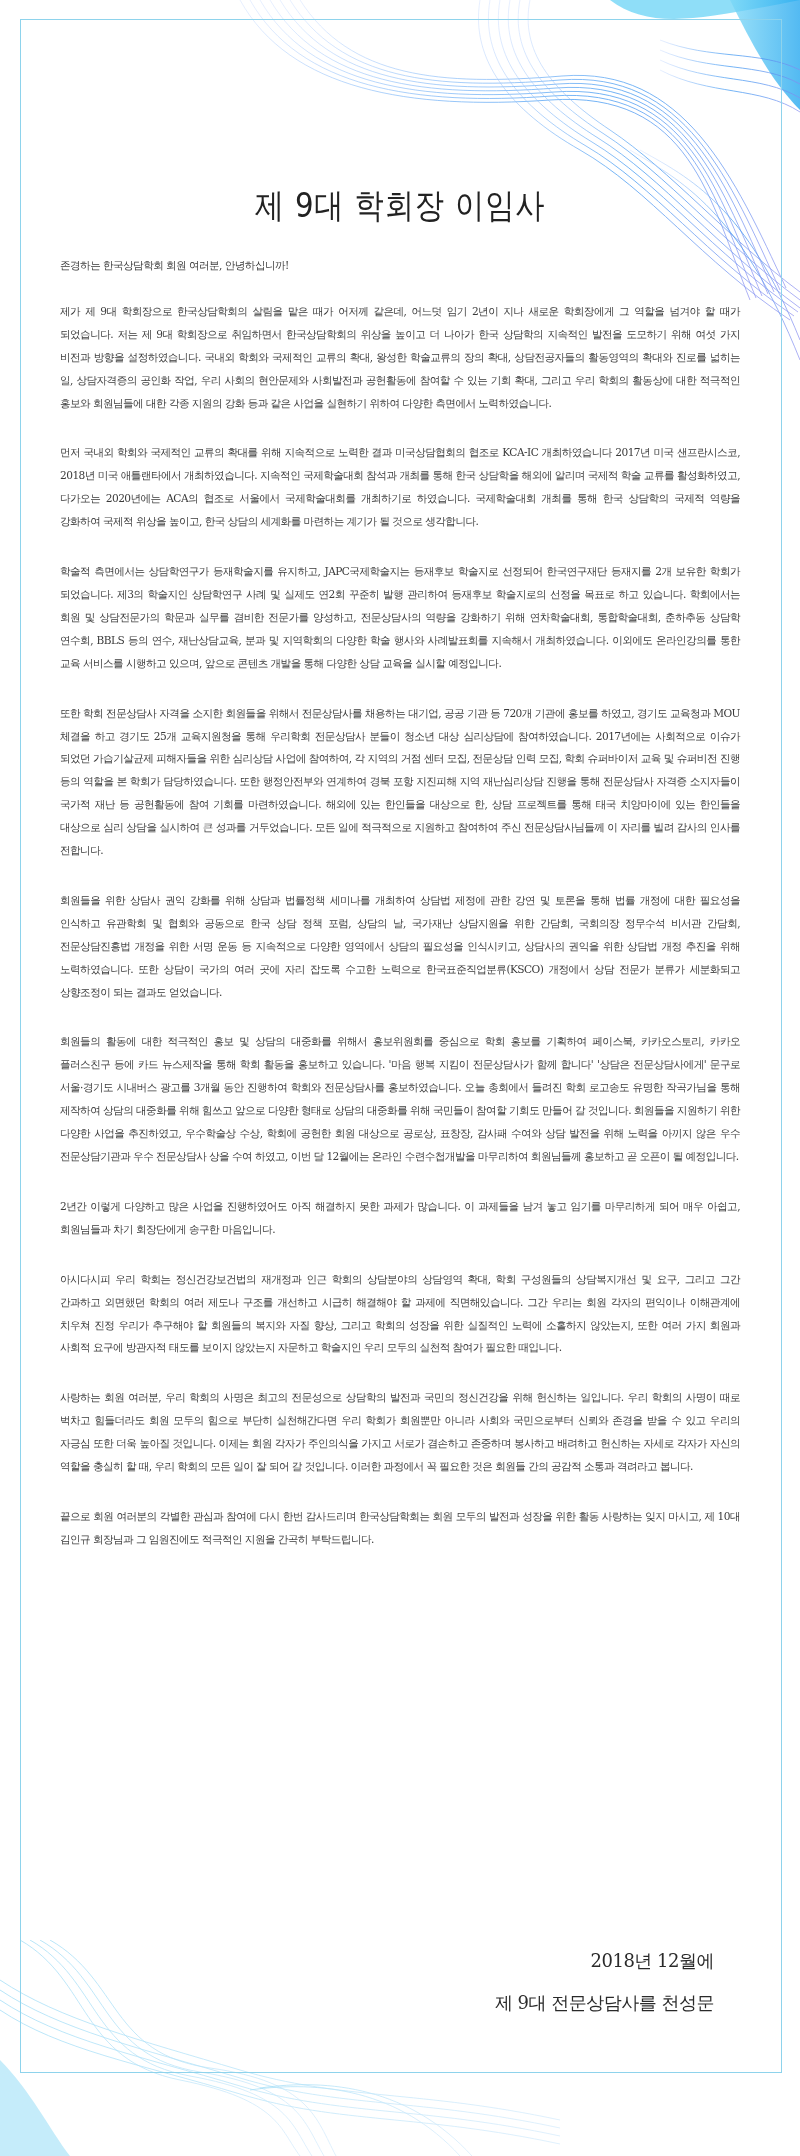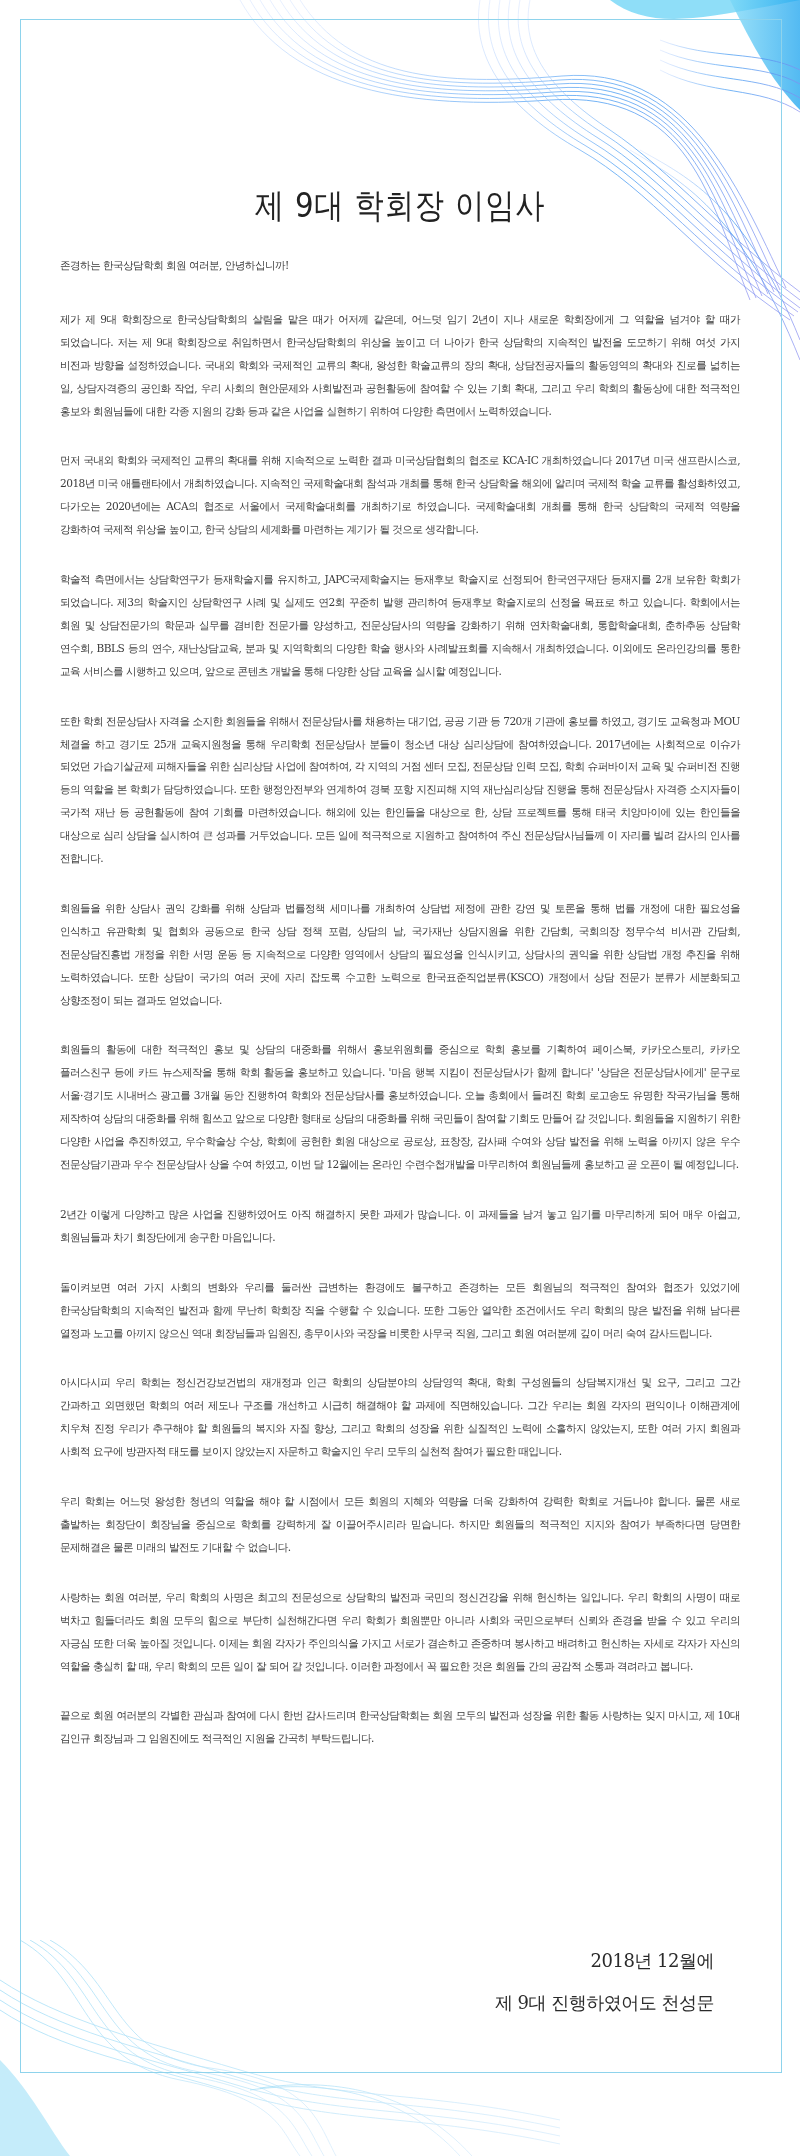--- a/index.html
+++ b/index.html
@@ -9,21 +9,21 @@
   .deco-top { left: 230px; top: 0; width: 570px; height: 360px; }
   .deco-bottom { left: 0; top: 1940px; width: 800px; height: 216px; }
   .frame { position: absolute; left: 20px; top: 19px; width: 762px; height: 2054px;
            border: 1px solid #8ed3ec; box-sizing: border-box; }
   .title { position: absolute; left: 0; width: 800px; top: 160px; text-align: center;
            font-family: "DejaVu Sans", "Liberation Sans", sans-serif; font-size: 34px;
            font-weight: 400; color: #222222; letter-spacing: 1px; transform: scaleX(0.86); }
   .content { position: absolute; left: 60px; top: 254px; width: 680px; }
   .para { margin: 0 0 27px 0; font-size: 10.6px; line-height: 22.9px; text-align: justify;
           letter-spacing: -0.55px; color: #3a3a3a; word-break: keep-all; }
-  .para.greeting { margin-bottom: 31px; }
+  .para.greeting { margin-bottom: 23px; }
   .signature { position: absolute; right: 86px; top: 1948px; text-align: right;
                font-size: 18px; color: #2a2a2a; letter-spacing: -0.5px; }
   .signature div { line-height: 26px; margin-bottom: 16px; }
 </style>
 </head>
 <body>
 
 <svg class="deco deco-top" viewBox="0 0 570 360" preserveAspectRatio="none">
   <defs>
     <linearGradient id="gA" x1="0" y1="0" x2="1" y2="1">
@@ -89,23 +89,21 @@
 
 <div class="content">
   <p class="para greeting">존경하는 한국상담학회 회원 여러분, 안녕하십니까!</p>
   <p class="para">제가 제 9대 학회장으로 한국상담학회의 살림을 맡은 때가 어저께 같은데, 어느덧 임기 2년이 지나 새로운 학회장에게 그 역할을 넘겨야 할 때가 되었습니다. 저는 제 9대 학회장으로 취임하면서 한국상담학회의 위상을 높이고 더 나아가 한국 상담학의 지속적인 발전을 도모하기 위해 여섯 가지 비전과 방향을 설정하였습니다. 국내외 학회와 국제적인 교류의 확대, 왕성한 학술교류의 장의 확대, 상담전공자들의 활동영역의 확대와 진로를 넓히는 일, 상담자격증의 공인화 작업, 우리 사회의 현안문제와 사회발전과 공헌활동에 참여할 수 있는 기회 확대, 그리고 우리 학회의 활동상에 대한 적극적인 홍보와 회원님들에 대한 각종 지원의 강화 등과 같은 사업을 실현하기 위하여 다양한 측면에서 노력하였습니다.</p>
   <p class="para">먼저 국내외 학회와 국제적인 교류의 확대를 위해 지속적으로 노력한 결과 미국상담협회의 협조로 KCA-IC 개최하였습니다 2017년 미국 샌프란시스코, 2018년 미국 애틀랜타에서 개최하였습니다. 지속적인 국제학술대회 참석과 개최를 통해 한국 상담학을 해외에 알리며 국제적 학술 교류를 활성화하였고, 다가오는 2020년에는 ACA의 협조로 서울에서 국제학술대회를 개최하기로 하였습니다. 국제학술대회 개최를 통해 한국 상담학의 국제적 역량을 강화하여 국제적 위상을 높이고, 한국 상담의 세계화를 마련하는 계기가 될 것으로 생각합니다.</p>
   <p class="para">학술적 측면에서는 상담학연구가 등재학술지를 유지하고, JAPC국제학술지는 등재후보 학술지로 선정되어 한국연구재단 등재지를 2개 보유한 학회가 되었습니다. 제3의 학술지인 상담학연구 사례 및 실제도 연2회 꾸준히 발행 관리하여 등재후보 학술지로의 선정을 목표로 하고 있습니다. 학회에서는 회원 및 상담전문가의 학문과 실무를 겸비한 전문가를 양성하고, 전문상담사의 역량을 강화하기 위해 연차학술대회, 통합학술대회, 춘하추동 상담학 연수회, BBLS 등의 연수, 재난상담교육, 분과 및 지역학회의 다양한 학술 행사와 사례발표회를 지속해서 개최하였습니다. 이외에도 온라인강의를 통한 교육 서비스를 시행하고 있으며, 앞으로 콘텐츠 개발을 통해 다양한 상담 교육을 실시할 예정입니다.</p>
   <p class="para">또한 학회 전문상담사 자격을 소지한 회원들을 위해서 전문상담사를 채용하는 대기업, 공공 기관 등 720개 기관에 홍보를 하였고, 경기도 교육청과 MOU 체결을 하고 경기도 25개 교육지원청을 통해 우리학회 전문상담사 분들이 청소년 대상 심리상담에 참여하였습니다. 2017년에는 사회적으로 이슈가 되었던 가습기살균제 피해자들을 위한 심리상담 사업에 참여하여, 각 지역의 거점 센터 모집, 전문상담 인력 모집, 학회 슈퍼바이저 교육 및 슈퍼비전 진행 등의 역할을 본 학회가 담당하였습니다. 또한 행정안전부와 연계하여 경북 포항 지진피해 지역 재난심리상담 진행을 통해 전문상담사 자격증 소지자들이 국가적 재난 등 공헌활동에 참여 기회를 마련하였습니다. 해외에 있는 한인들을 대상으로 한, 상담 프로젝트를 통해 태국 치앙마이에 있는 한인들을 대상으로 심리 상담을 실시하여 큰 성과를 거두었습니다. 모든 일에 적극적으로 지원하고 참여하여 주신 전문상담사님들께 이 자리를 빌려 감사의 인사를 전합니다.</p>
   <p class="para">회원들을 위한 상담사 권익 강화를 위해 상담과 법률정책 세미나를 개최하여 상담법 제정에 관한 강연 및 토론을 통해 법률 개정에 대한 필요성을 인식하고 유관학회 및 협회와 공동으로 한국 상담 정책 포럼, 상담의 날, 국가재난 상담지원을 위한 간담회, 국회의장 정무수석 비서관 간담회, 전문상담진흥법 개정을 위한 서명 운동 등 지속적으로 다양한 영역에서 상담의 필요성을 인식시키고, 상담사의 권익을 위한 상담법 개정 추진을 위해 노력하였습니다. 또한 상담이 국가의 여러 곳에 자리 잡도록 수고한 노력으로 한국표준직업분류(KSCO) 개정에서 상담 전문가 분류가 세분화되고 상향조정이 되는 결과도 얻었습니다.</p>
   <p class="para">회원들의 활동에 대한 적극적인 홍보 및 상담의 대중화를 위해서 홍보위원회를 중심으로 학회 홍보를 기획하여 페이스북, 카카오스토리, 카카오 플러스친구 등에 카드 뉴스제작을 통해 학회 활동을 홍보하고 있습니다. '마음 행복 지킴이 전문상담사가 함께 합니다' '상담은 전문상담사에게' 문구로 서울·경기도 시내버스 광고를 3개월 동안 진행하여 학회와 전문상담사를 홍보하였습니다. 오늘 총회에서 들려진 학회 로고송도 유명한 작곡가님을 통해 제작하여 상담의 대중화를 위해 힘쓰고 앞으로 다양한 형태로 상담의 대중화를 위해 국민들이 참여할 기회도 만들어 갈 것입니다. 회원들을 지원하기 위한 다양한 사업을 추진하였고, 우수학술상 수상, 학회에 공헌한 회원 대상으로 공로상, 표창장, 감사패 수여와 상담 발전을 위해 노력을 아끼지 않은 우수 전문상담기관과 우수 전문상담사 상을 수여 하였고, 이번 달 12월에는 온라인 수련수첩개발을 마무리하여 회원님들께 홍보하고 곧 오픈이 될 예정입니다.</p>
   <p class="para">2년간 이렇게 다양하고 많은 사업을 진행하였어도 아직 해결하지 못한 과제가 많습니다. 이 과제들을 남겨 놓고 임기를 마무리하게 되어 매우 아쉽고, 회원님들과 차기 회장단에게 송구한 마음입니다.</p>
-  <p class="para">돌이켜보면 여러 가지 사회의 변화와 우리를 둘러싼 급변하는 환경에도 불구하고 존경하는 모든 회원님의 적극적인 참여와 협조가 있었기에 한국상담학회의 지속적인 발전과 함께 무난히 학회장 직을 수행할 수 있습니다. 또한 그동안 열악한 조건에서도 우리 학회의 많은 발전을 위해 남다른 열정과 노고를 아끼지 않으신 역대 회장님들과 임원진, 총무이사와 국장을 비롯한 사무국 직원, 그리고 회원 여러분께 깊이 머리 숙여 감사드립니다.</p>
   <p class="para">아시다시피 우리 학회는 정신건강보건법의 재개정과 인근 학회의 상담분야의 상담영역 확대, 학회 구성원들의 상담복지개선 및 요구, 그리고 그간 간과하고 외면했던 학회의 여러 제도나 구조를 개선하고 시급히 해결해야 할 과제에 직면해있습니다. 그간 우리는 회원 각자의 편익이나 이해관계에 치우쳐 진정 우리가 추구해야 할 회원들의 복지와 자질 향상, 그리고 학회의 성장을 위한 실질적인 노력에 소홀하지 않았는지, 또한 여러 가지 회원과 사회적 요구에 방관자적 태도를 보이지 않았는지 자문하고 학술지인 우리 모두의 실천적 참여가 필요한 때입니다.</p>
-  <p class="para">우리 학회는 어느덧 왕성한 청년의 역할을 해야 할 시점에서 모든 회원의 지혜와 역량을 더욱 강화하여 강력한 학회로 거듭나야 합니다. 물론 새로 출발하는 회장단이 회장님을 중심으로 학회를 강력하게 잘 이끌어주시리라 믿습니다. 하지만 회원들의 적극적인 지지와 참여가 부족하다면 당면한 문제해결은 물론 미래의 발전도 기대할 수 없습니다.</p>
   <p class="para">사랑하는 회원 여러분, 우리 학회의 사명은 최고의 전문성으로 상담학의 발전과 국민의 정신건강을 위해 헌신하는 일입니다. 우리 학회의 사명이 때로 벅차고 힘들더라도 회원 모두의 힘으로 부단히 실천해간다면 우리 학회가 회원뿐만 아니라 사회와 국민으로부터 신뢰와 존경을 받을 수 있고 우리의 자긍심 또한 더욱 높아질 것입니다. 이제는 회원 각자가 주인의식을 가지고 서로가 겸손하고 존중하며 봉사하고 배려하고 헌신하는 자세로 각자가 자신의 역할을 충실히 할 때, 우리 학회의 모든 일이 잘 되어 갈 것입니다. 이러한 과정에서 꼭 필요한 것은 회원들 간의 공감적 소통과 격려라고 봅니다.</p>
   <p class="para">끝으로 회원 여러분의 각별한 관심과 참여에 다시 한번 감사드리며 한국상담학회는 회원 모두의 발전과 성장을 위한 활동 사랑하는 잊지 마시고, 제 10대 김인규 회장님과 그 임원진에도 적극적인 지원을 간곡히 부탁드립니다.</p>
 </div>
 
 <div class="signature">
   <div>2018년 12월에</div>
-  <div>제 9대 진행하였어도 천성문</div>
+  <div>제 9대 전문상담사를 천성문</div>
 </div>
 
 </body></html>

